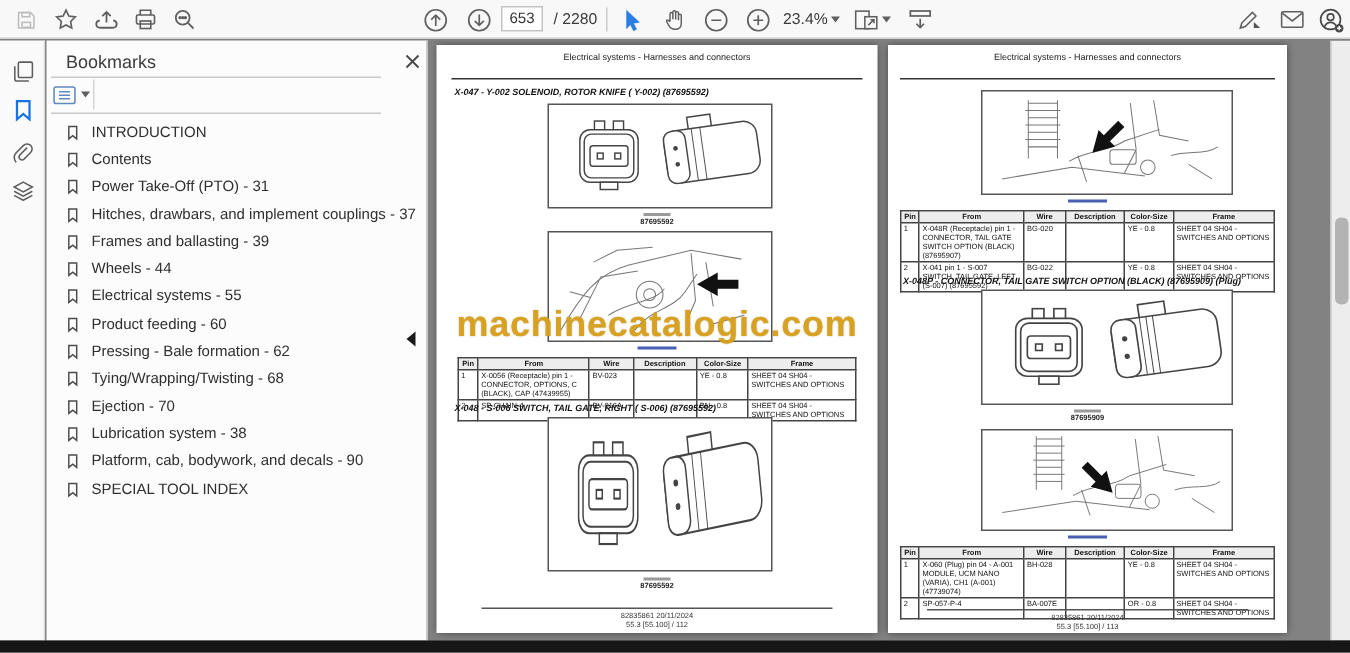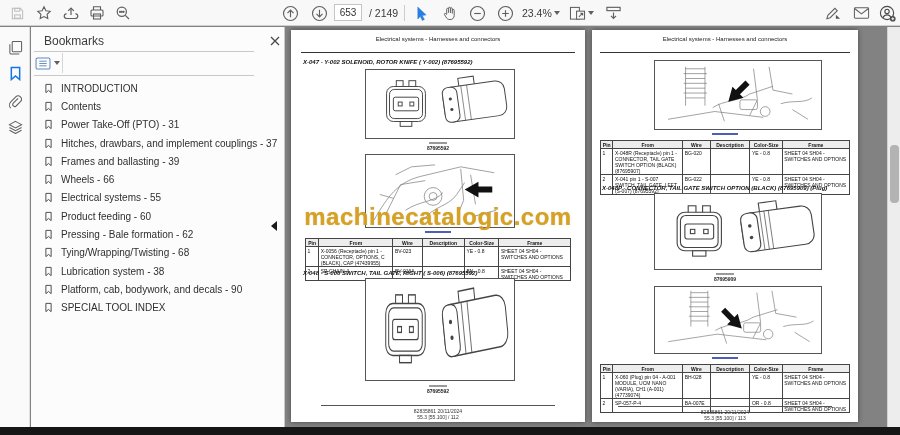--- a/index.html
+++ b/index.html
@@ -115,21 +115,21 @@
           <path d="M9 13V5.6M5.8 8.6L9 5.4l3.2 3.2"></path>
         </svg>
     </div>
     <div class="tbtn" style="left:308px">
       <svg width="17" height="17" viewBox="0 0 18 18" fill="none" stroke="#5f5f5f" stroke-width="1.2">
           <circle cx="9" cy="9" r="7.4"></circle>
           <path d="M9 5v7.4M5.8 9.4L9 12.6l3.2-3.2"></path>
         </svg>
     </div>
     <input id="page-input" value="653" style="">
-    <div class="tlabel" style="left:369px">/ 2149</div>
+    <div class="tlabel" style="left:369px">/ 2280</div>
     <div class="tdivider" style="left:404px"></div>
 
     <div class="tbtn" style="left:410px">
       <svg width="13" height="15" viewBox="0 0 14 16">
           <path d="M3 1l9 8.5-4.2.6 2.3 4.3-2.2 1.1-2.2-4.4L3 14z" fill="#2a7de1" stroke="#2a7de1" stroke-width=".5"></path>
         </svg>
     </div>
     <div class="tbtn" style="left:438px">
       <svg width="15" height="16" viewBox="0 0 16 16" fill="none" stroke="#5f5f5f" stroke-width="1.05">
           <path d="M5 9.2V4a1 1 0 012 0v3.8M7 4V2.8a1 1 0 012 0V8M9 3.4a1 1 0 012 0V8.6M11 5.2a1 1 0 012 0v5.4c0 2.7-1.7 4.4-4.4 4.4-2.3 0-3.5-1-4.6-3L2.6 9.6c-.4-.7.5-1.5 1.2-1L5 9.6"></path>
@@ -275,21 +275,21 @@
             </svg>
           </span>
           <span class="bm-label">Frames and ballasting - 39</span>
         </div>
         <div class="bm-item">
           <span class="bm-flag">
             <svg width="9" height="11" viewBox="0 0 12 14">
               <path d="M2.5 1.5h7v11L6 9.6l-3.5 2.9z" fill="none" stroke="#4b4b4b" stroke-width="1.3"></path>
             </svg>
           </span>
-          <span class="bm-label">Wheels - 66</span>
+          <span class="bm-label">Wheels - 44</span>
         </div>
         <div class="bm-item">
           <span class="bm-flag">
             <svg width="9" height="11" viewBox="0 0 12 14">
               <path d="M2.5 1.5h7v11L6 9.6l-3.5 2.9z" fill="none" stroke="#4b4b4b" stroke-width="1.3"></path>
             </svg>
           </span>
           <span class="bm-label">Electrical systems - 55</span>
         </div>
         <div class="bm-item">
@@ -308,20 +308,28 @@
           </span>
           <span class="bm-label">Pressing - Bale formation - 62</span>
         </div>
         <div class="bm-item">
           <span class="bm-flag">
             <svg width="9" height="11" viewBox="0 0 12 14">
               <path d="M2.5 1.5h7v11L6 9.6l-3.5 2.9z" fill="none" stroke="#4b4b4b" stroke-width="1.3"></path>
             </svg>
           </span>
           <span class="bm-label">Tying/Wrapping/Twisting - 68</span>
+        </div>
+        <div class="bm-item">
+          <span class="bm-flag">
+            <svg width="9" height="11" viewBox="0 0 12 14">
+              <path d="M2.5 1.5h7v11L6 9.6l-3.5 2.9z" fill="none" stroke="#4b4b4b" stroke-width="1.3"></path>
+            </svg>
+          </span>
+          <span class="bm-label">Ejection - 70</span>
         </div>
         <div class="bm-item">
           <span class="bm-flag">
             <svg width="9" height="11" viewBox="0 0 12 14">
               <path d="M2.5 1.5h7v11L6 9.6l-3.5 2.9z" fill="none" stroke="#4b4b4b" stroke-width="1.3"></path>
             </svg>
           </span>
           <span class="bm-label">Lubrication system - 38</span>
         </div>
         <div class="bm-item">

